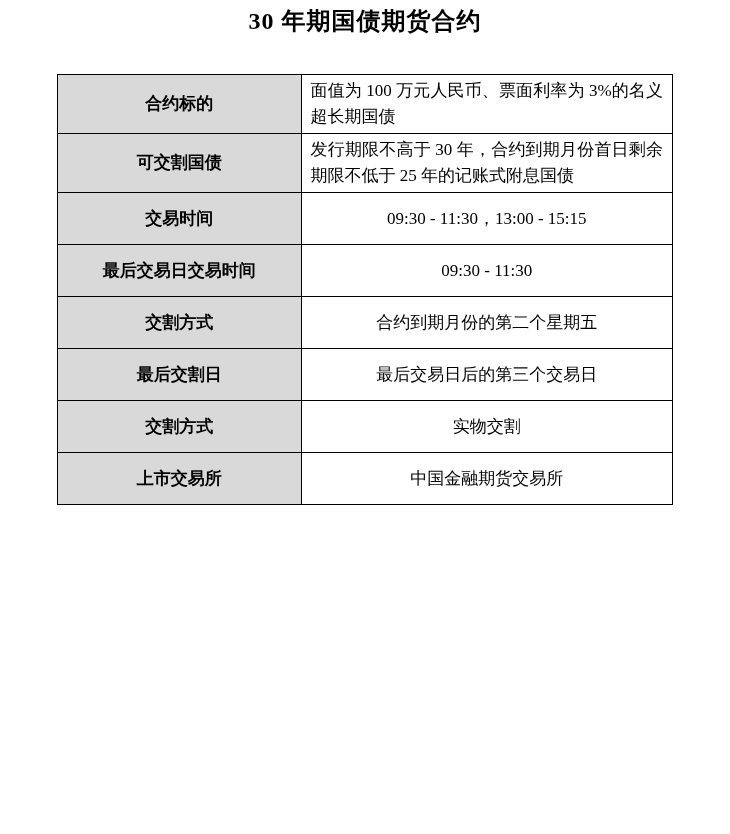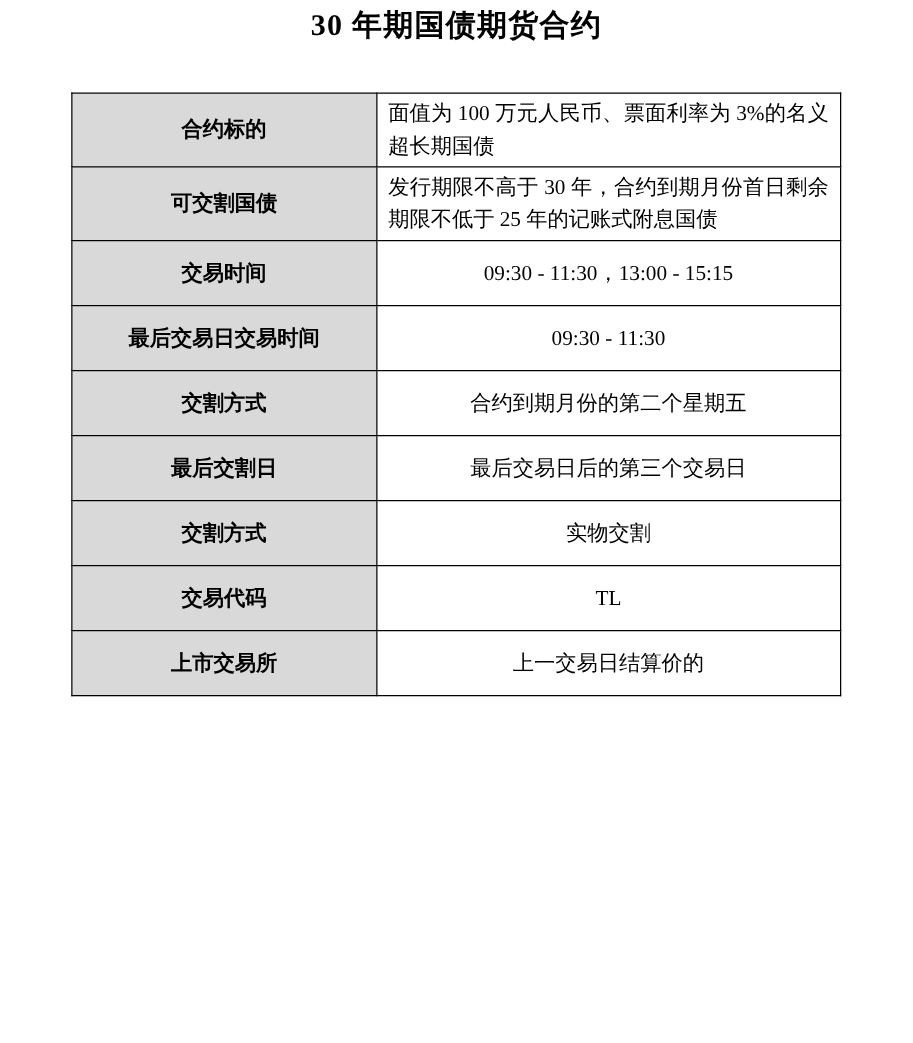--- a/index.html
+++ b/index.html
@@ -80,22 +80,18 @@
         </tr>
         <tr>
           <th class="label-cell">最后交割日</th>
           <td class="value-cell">最后交易日后的第三个交易日</td>
         </tr>
         <tr>
           <th class="label-cell">交割方式</th>
           <td class="value-cell">实物交割</td>
         </tr>
         <tr>
-          <th class="label-cell">交易代码</th>
-          <td class="value-cell">TL</td>
-        </tr>
-        <tr>
           <th class="label-cell">上市交易所</th>
-          <td class="value-cell">上一交易日结算价的</td>
+          <td class="value-cell">中国金融期货交易所</td>
         </tr>
       </tbody>
   </table>
 </div>
 
 </body></html>

